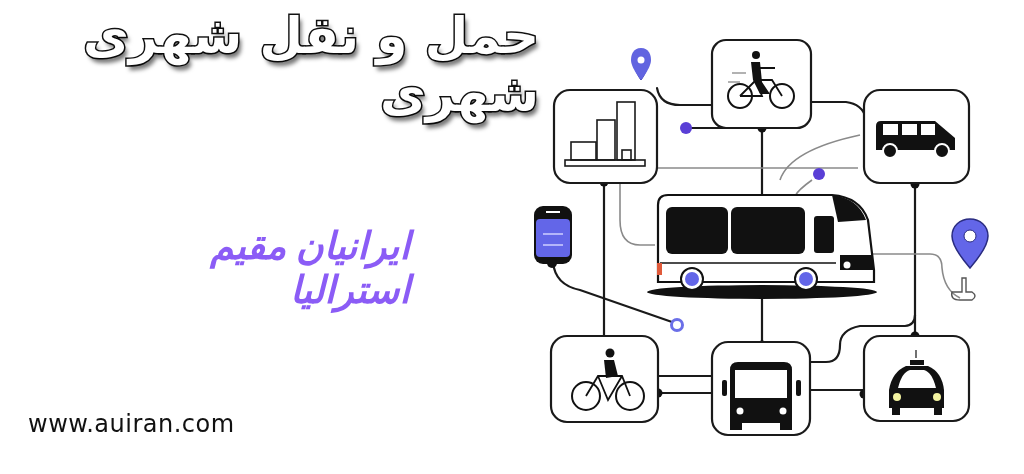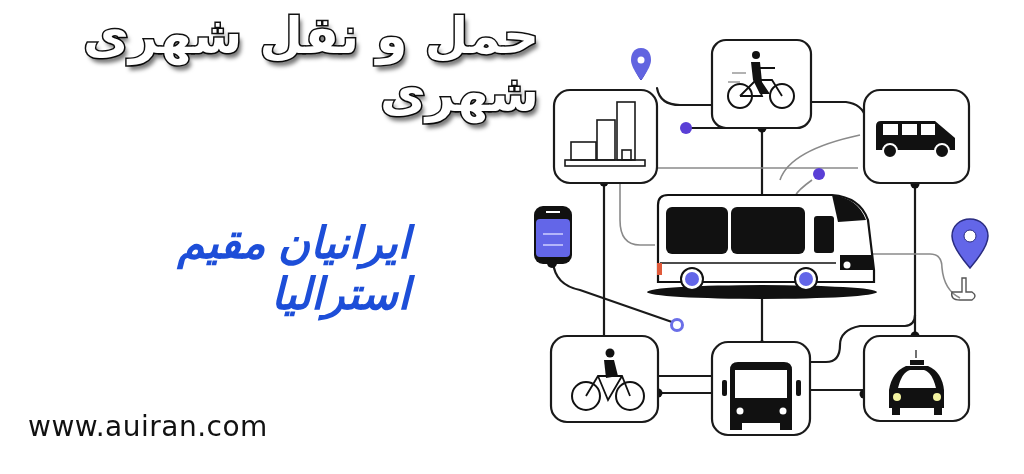--- a/index.html
+++ b/index.html
@@ -2,22 +2,22 @@
 <html><head>
 <meta charset="utf-8">
 <style>
   html,body{margin:0;padding:0;background:#ffffff;}
   body{width:1024px;height:474px;position:relative;overflow:hidden;font-family:"DejaVu Sans",sans-serif;}
   .title{position:absolute;left:14px;top:26px;width:525px;height:78px;display:flex;align-items:center;justify-content:center;
     direction:rtl;font-family:"DejaVu Sans",sans-serif;font-weight:bold;font-size:50px;color:#ffffff;letter-spacing:0;
     -webkit-text-stroke:3px #111111;paint-order:stroke fill;
     text-shadow:3px 5px 4px rgba(0,0,0,0.55);}
   .subtitle{position:absolute;left:120px;top:228px;width:290px;height:80px;display:flex;align-items:center;justify-content:center;
-    direction:rtl;font-family:Liberation Sans, sans-serif;font-style:italic;font-weight:bold;font-size:44px;color:#1d4ed8;}
-  .url{position:absolute;left:28px;top:410px;font-family:"DejaVu Sans",sans-serif;font-size:28px;color:#111111;letter-spacing:0.5px;}
+    direction:rtl;font-family:Liberation Serif, serif;font-style:italic;font-weight:bold;font-size:38px;color:#8b5cf6;}
+  .url{position:absolute;left:28px;top:410px;font-family:"DejaVu Sans",sans-serif;font-size:24px;color:#111111;letter-spacing:0.5px;}
   .illus{position:absolute;left:520px;top:20px;width:504px;height:454px;}
 </style>
 </head>
 <body>
 
 <div class="title">حمل و نقل شهری شهری</div>
 <div class="subtitle">ایرانیان مقیم استرالیا</div>
 <div class="url">www.auiran.com</div>
 
 <div class="illus">

